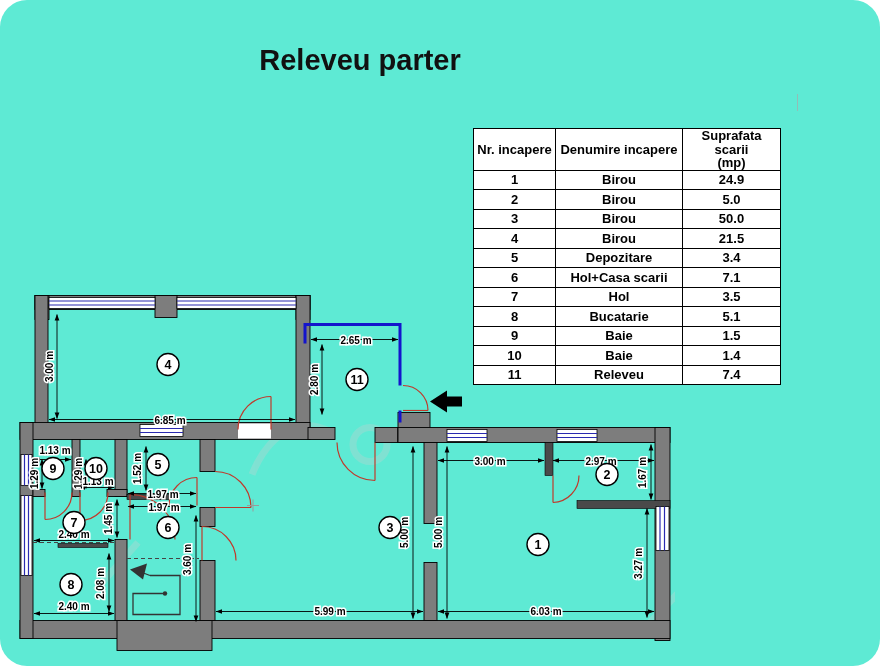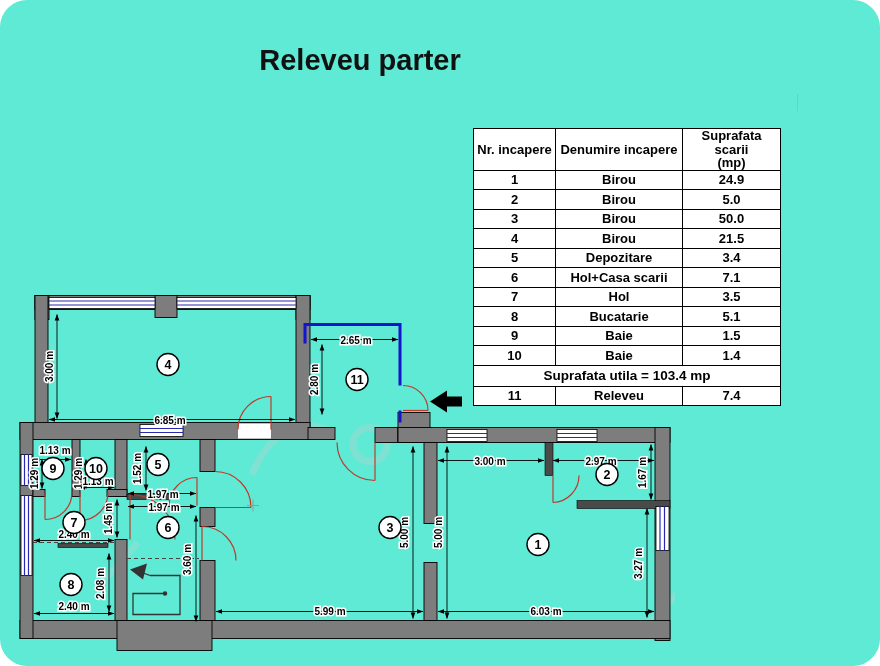--- a/index.html
+++ b/index.html
@@ -104,23 +104,20 @@
           <td>9</td>
           <td>Baie</td>
           <td>1.5</td>
         </tr>
         <tr>
           <td>10</td>
           <td>Baie</td>
           <td>1.4</td>
         </tr>
         <tr>
-          <td colspan="3" class="span3">Suprafata utila = 103.4 mp</td>
-        </tr>
-        <tr>
           <td>11</td>
           <td>Releveu</td>
           <td>7.4</td>
         </tr>
       </tbody>
   </table>
 
   <svg class="plan" viewBox="15 285 660 365" xmlns="http://www.w3.org/2000/svg">
     <defs>
       <marker id="ma" viewBox="0 0 10 10" refX="9" refY="5" markerWidth="7.5" markerHeight="7.5" orient="auto-start-reverse">

